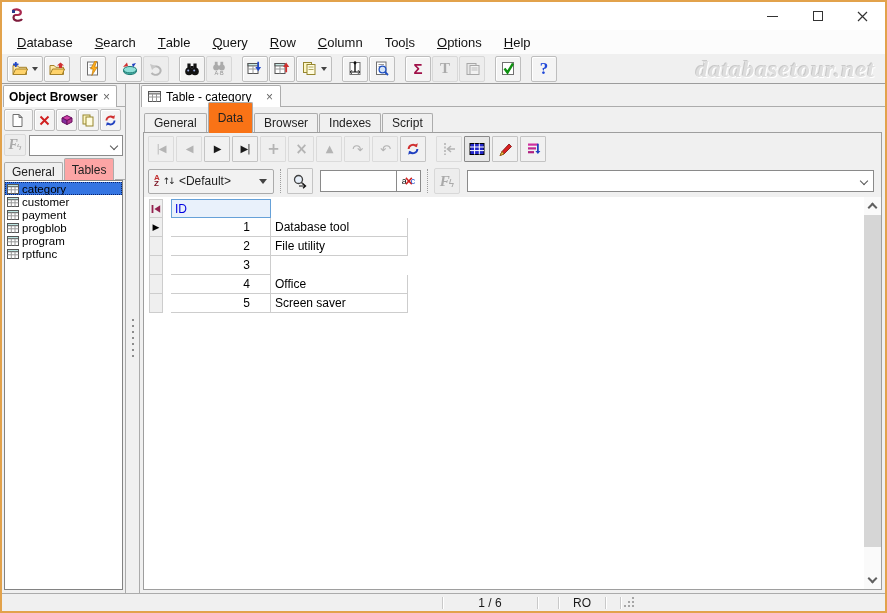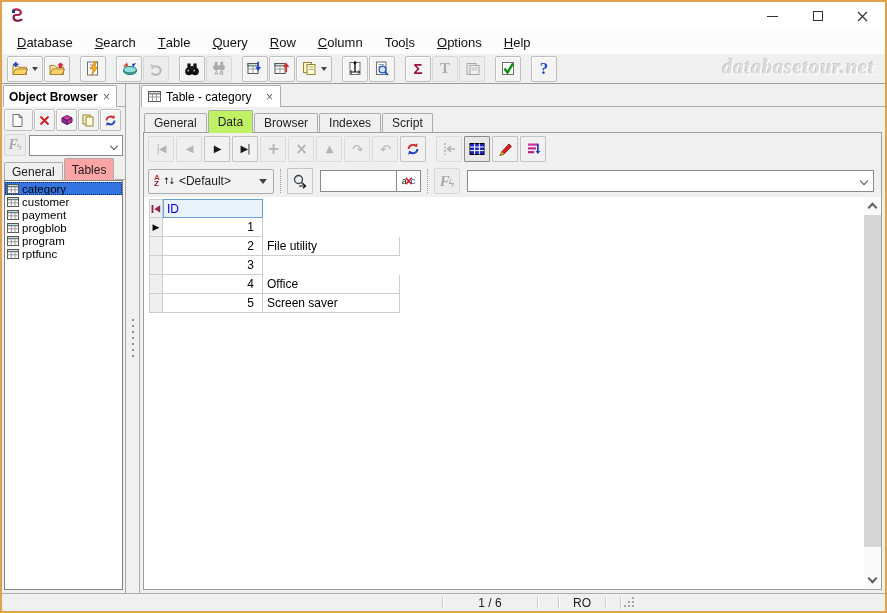--- a/index.html
+++ b/index.html
@@ -21,21 +21,21 @@
   .menu-item u { text-decoration:underline; }
 
   
   .toolbar { height:30px; background:#F0F0F0; border-bottom:1px solid #9C9C9C; display:flex; align-items:center; padding-left:5px; position:relative; flex:0 0 auto; }
   .tbtn { width:26px; height:26px; margin-right:1px; background:#F4F4F4; border:1px solid #BEBEBE; border-radius:2px; display:flex; align-items:center; justify-content:center; box-shadow:inset 1px 1px 0 #fff; }
   .tbtn.wide { width:36px; }
   .tbtn.disabled { background:#EDEDED; border-color:#D8D8D8; box-shadow:none; }
   .tbtn .dd { width:0; height:0; border-left:3px solid transparent; border-right:3px solid transparent; border-top:4px solid #444; margin-left:4px; }
   .tgap { width:9px; }
   .sym { font-weight:bold; font-size:15px; line-height:1; }
-  .watermark { position:absolute; right:10px; top:2px; font-family:"Liberation Serif",serif; font-style:italic; font-weight:bold; font-size:20px; color:#DEDEDE; text-shadow:1px 1px 0 #FFFFFF,-1px -1px 0 #C9C9C9; letter-spacing:1px; }
+  .watermark { position:absolute; right:10px; top:2px; font-family:"Liberation Serif",serif; font-style:italic; font-weight:bold; font-size:24px; color:#DEDEDE; text-shadow:1px 1px 0 #FFFFFF,-1px -1px 0 #C9C9C9; letter-spacing:1px; }
 
   
   .workspace { flex:1; display:flex; min-height:0; background:#F0F0F0; }
 
   
   .left-panel { width:124px; flex:0 0 auto; display:flex; flex-direction:column; border-right:1px solid #ABABAB; background:#F0F0F0; }
   .pb-tabstrip { height:23px; display:flex; align-items:flex-end; }
   .pb-tab { margin-left:1px; width:114px; height:22px; background:#FFF; border:1px solid #ACACAC; border-bottom:none; border-radius:2px 2px 0 0; display:flex; align-items:center; padding:8px 5px; font-size:12px; font-weight:bold; }
   .pb-tabstrip .strip-fill { flex:1; height:1px; background:#ACACAC; align-self:flex-end; }
   .tab-close { margin-left:auto; color:#666; font-size:12px; font-weight:normal; line-height:1; padding:0 1px; }
@@ -62,21 +62,21 @@
   .splitter { width:13px; flex:0 0 auto; background:#F0F0F0; display:flex; align-items:center; justify-content:center; }
   .splitter .grip { width:2px; height:40px; background-image:repeating-linear-gradient(#8C8C8C 0 2px, transparent 2px 6px); }
 
   
   .main-panel { flex:1; min-width:0; display:flex; flex-direction:column; border-left:1px solid #ABABAB; background:#F0F0F0; }
   .doc-tabstrip { height:23px; display:flex; align-items:flex-end; padding-left:1px; }
   .doc-tab { width:140px; height:22px; background:#FFF; border:1px solid #ACACAC; border-bottom:none; border-radius:2px 2px 0 0; display:flex; align-items:center; gap:5px; padding:0 6px; font-size:12px; }
   .doc-tabstrip .strip-fill { flex:1; height:1px; background:#ACACAC; align-self:flex-end; }
   .page-tabs { display:flex; align-items:flex-end; height:24px; padding-left:4px; margin-top:1px; }
   .gtab { padding:0 9px; font-size:12px; height:19px; display:flex; align-items:center; background:#F0F0F0; border:1px solid #ACACAC; border-bottom:none; border-radius:2px 2px 0 0; margin-right:1px; color:#222; }
-  .gtab.active { height:23px; background:#bef264; z-index:2; margin-bottom:-1px; }
+  .gtab.active { height:31px; background:#f97316; z-index:2; margin-bottom:-1px; }
   .page-content { flex:1; margin:0 3px 3px 3px; border:1px solid #9E9E9E; background:#FFF; display:flex; flex-direction:column; min-height:0; }
 
   
   .nav-row { height:32px; background:#F0F0F0; display:flex; align-items:center; padding-left:4px; flex:0 0 auto; }
   .nbtn { width:26px; height:26px; margin-right:2px; background:#F1F1F1; border:1px solid #C4C4C4; border-radius:1px; display:flex; align-items:center; justify-content:center; }
   .nbtn .glyph { font-family:"DejaVu Sans",sans-serif; font-size:10px; color:#1a1a1a; line-height:1; letter-spacing:-1px; }
   .nbtn.disabled { border-color:#DBDBDB; background:#EFEFEF; }
   .nbtn.disabled .glyph { color:#B4B4B4; }
   .nbtn.pressed { border-color:#8A8A8A; background:#E7E7E7; }
   .nav-gap { width:8px; }
@@ -101,21 +101,21 @@
   .filter-combo .chev { position:absolute; right:6px; top:7px; width:6px; height:6px; border-bottom:1px solid #555; border-left:1px solid #555; transform:rotate(-45deg); }
 
   
   .data-region { flex:1; position:relative; background:#FFF; min-height:0; }
   .grid { position:absolute; left:5px; top:2px; }
   .grow { display:flex; height:19px; }
   .gcell { border-right:1px solid #CDCDCD; border-bottom:1px solid #CDCDCD; font-size:12px; display:flex; align-items:center; background:#FFF; }
   .grow .gcell:first-child { border-left:1px solid #CDCDCD; }
   .ghead .gcell { background:#EFEFEF; border-top:1px solid #CDCDCD; color:#0000E0; }
   .col-ind { width:14px; justify-content:center; }
-  .col-id { width:100px; justify-content:flex-end; padding-right:8px; }
+  .col-id { width:100px; justify-content:flex-end; padding-right:20px;margin-left:8px; }
   .col-name { width:137px; padding-left:4px; }
   .gcell.gutter { background:#EFEFEF; }
   .gcell.id-head-focus { background:#E9F1FB; border:1px solid #66A1D8; }
   .rowmark { font-family:"DejaVu Sans",sans-serif; font-size:9px; color:#000; }
 
   
   .vscroll { position:absolute; top:0; right:0; bottom:0; width:17px; background:#FAFAFA; display:flex; flex-direction:column; }
   .sbtn { height:17px; flex:0 0 auto; display:flex; align-items:center; justify-content:center; }
   .chev-up { width:7px; height:7px; border-top:2px solid #606060; border-right:2px solid #606060; transform:rotate(-45deg); margin-top:4px; }
   .chev-down { width:7px; height:7px; border-bottom:2px solid #606060; border-left:2px solid #606060; transform:rotate(-45deg); margin-bottom:4px; }
@@ -624,20 +624,21 @@
                   <path d="M9.2 1.2 V8.8 L3.4 5 z" fill="#93224F"></path>
                 </svg>
               </div>
               <div class="gcell col-id id-head-focus" style="justify-content:flex-start; padding-left:3px;">ID</div>
             </div>
             <div class="grow">
               <div class="gcell col-ind gutter">
                   <span class="rowmark">▶</span>
                 </div>
               <div class="gcell col-id">1</div>
+              <div class="gcell col-name">Database tool</div>
             </div>
             <div class="grow">
               <div class="gcell col-ind gutter"></div>
               <div class="gcell col-id">2</div>
               <div class="gcell col-name">File utility</div>
             </div>
             <div class="grow">
               <div class="gcell col-ind gutter"></div>
               <div class="gcell col-id">3</div>
             </div>

